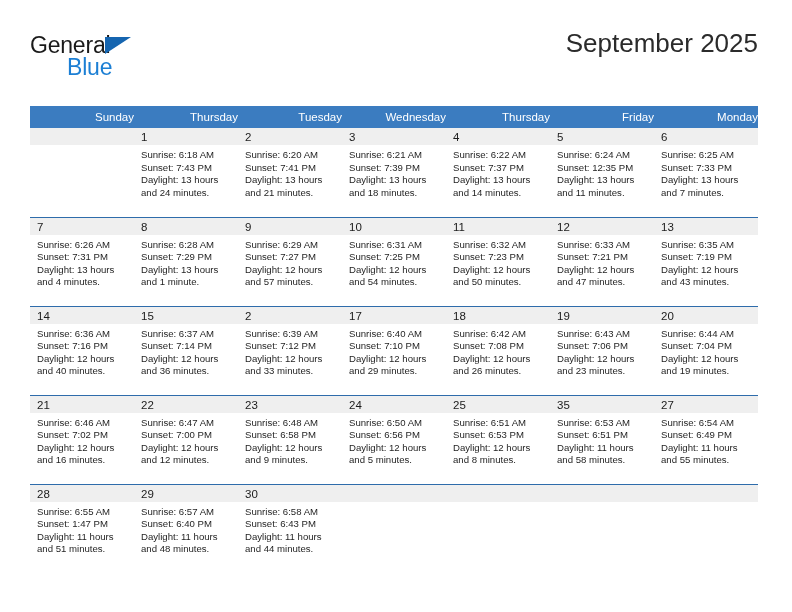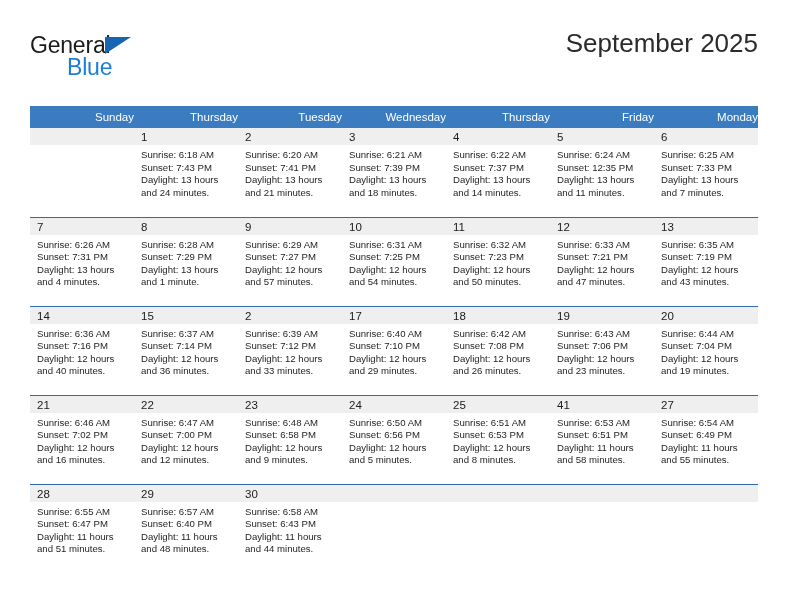--- a/index.html
+++ b/index.html
@@ -403,21 +403,21 @@
             <td>
               <div class="daynum">25</div>
               <div class="info">
                 <div>Sunrise: 6:51 AM</div>
                 <div>Sunset: 6:53 PM</div>
                 <div>Daylight: 12 hours</div>
                 <div>and 8 minutes.</div>
               </div>
             </td>
             <td>
-              <div class="daynum">41</div>
+              <div class="daynum">35</div>
               <div class="info">
                 <div>Sunrise: 6:53 AM</div>
                 <div>Sunset: 6:51 PM</div>
                 <div>Daylight: 11 hours</div>
                 <div>and 58 minutes.</div>
               </div>
             </td>
             <td>
               <div class="daynum">27</div>
               <div class="info">
@@ -426,21 +426,21 @@
                 <div>Daylight: 11 hours</div>
                 <div>and 55 minutes.</div>
               </div>
             </td>
           </tr>
           <tr class="week-row">
             <td>
               <div class="daynum">28</div>
               <div class="info">
                 <div>Sunrise: 6:55 AM</div>
-                <div>Sunset: 6:47 PM</div>
+                <div>Sunset: 1:47 PM</div>
                 <div>Daylight: 11 hours</div>
                 <div>and 51 minutes.</div>
               </div>
             </td>
             <td>
               <div class="daynum">29</div>
               <div class="info">
                 <div>Sunrise: 6:57 AM</div>
                 <div>Sunset: 6:40 PM</div>
                 <div>Daylight: 11 hours</div>

